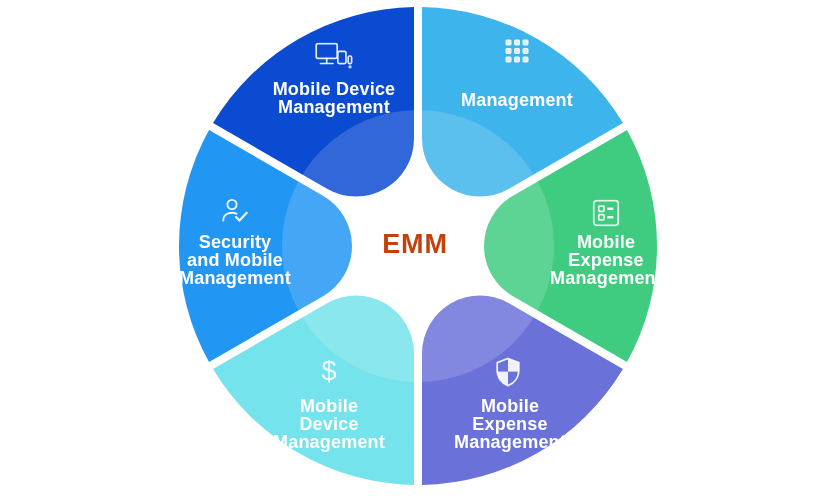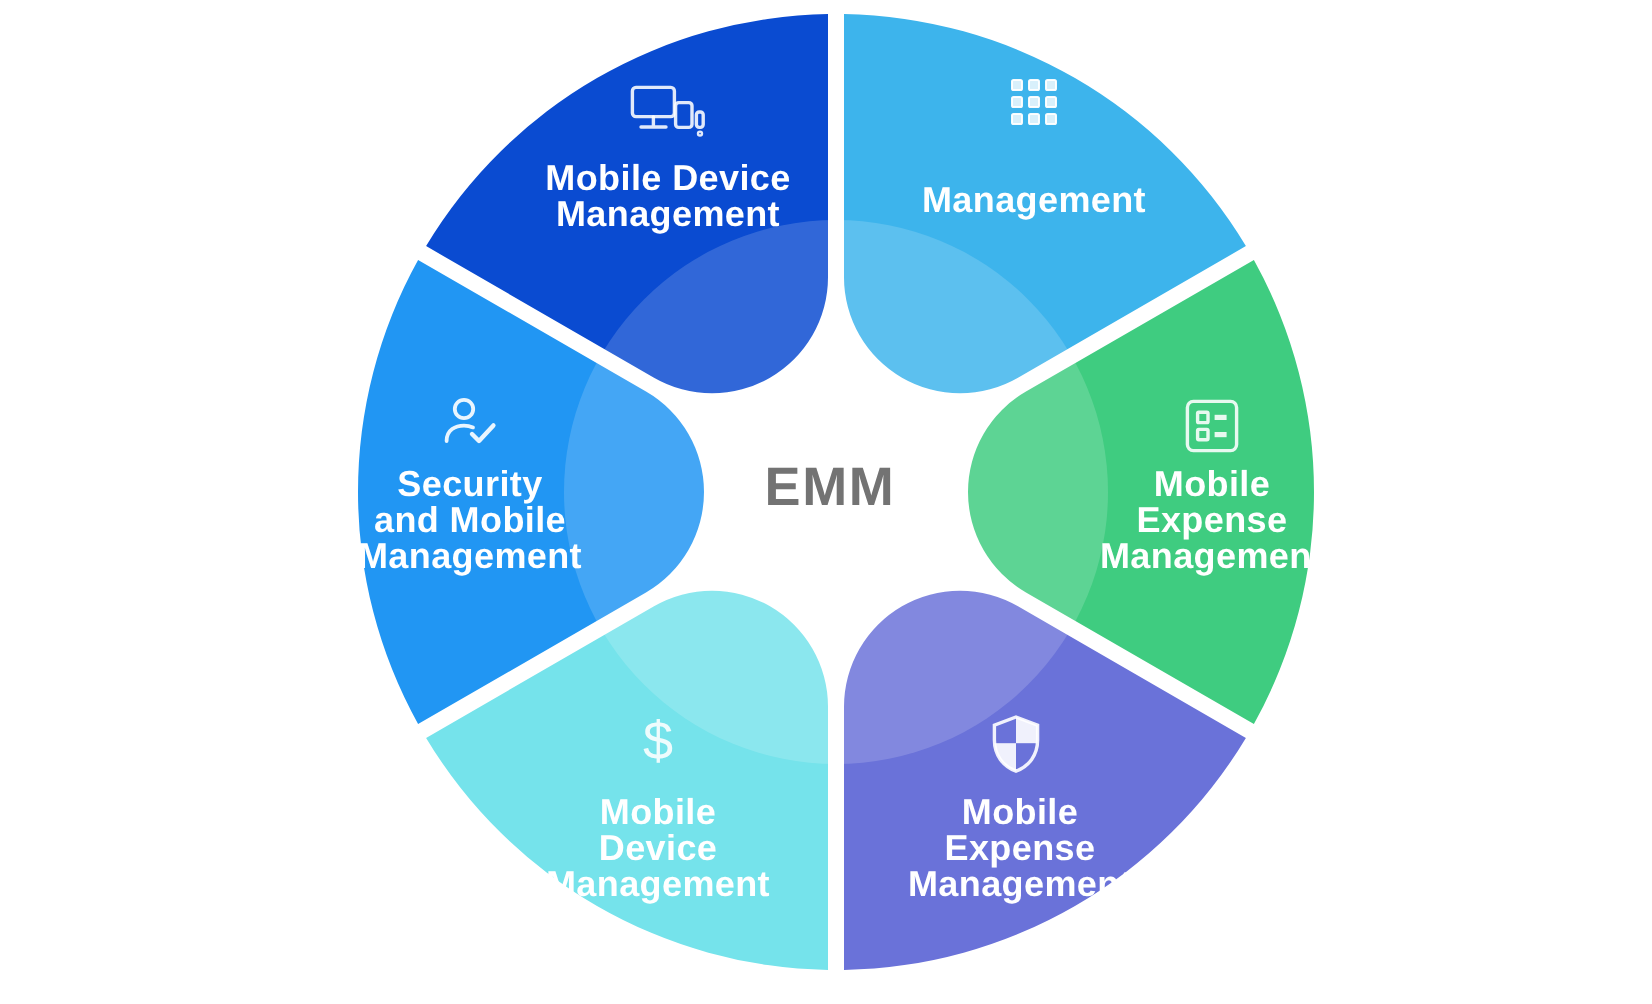--- a/index.html
+++ b/index.html
@@ -144,14 +144,14 @@
     <span>Device</span>
     <span>Management</span>
   </div>
 
   <div class="seg-label" style="left:235px;top:260px">
     <span>Security</span>
     <span>and Mobile</span>
     <span>Management</span>
   </div>
 
-  <div class="center-label" style="left: 415px; top: 244px; color: #737373;">EMM</div>
+  <div class="center-label" style="left: 415px; top: 244px; color: #c2410c;">EMM</div>
 </div>
 
 </body></html>

